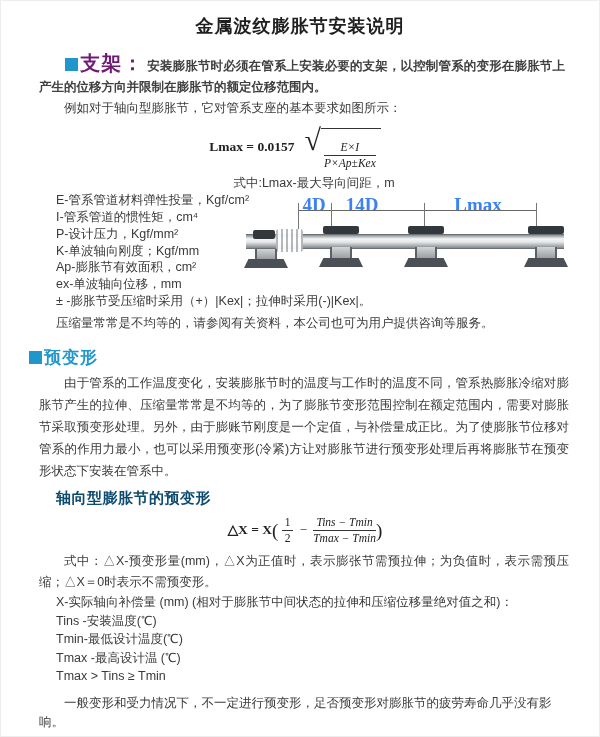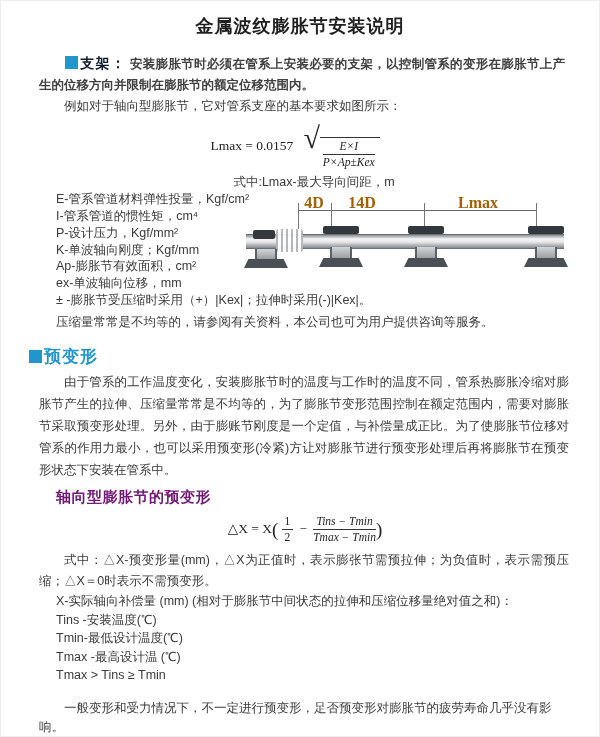--- a/index.html
+++ b/index.html
@@ -3,57 +3,57 @@
 <meta charset="utf-8">
 <style>
   html,body{margin:0;padding:0;background:#fff;}
   .page{position:relative;width:600px;height:737px;background:#ffffff;overflow:hidden;
         box-sizing:border-box;border:1px solid #ededed;
         font-family:"Liberation Sans",sans-serif;color:#3a3a3a;}
   .title{margin-top:13px;text-align:center;font-size:18px;font-weight:bold;color:#1f1f1f;letter-spacing:1px;}
   .sq{display:inline-block;width:13px;height:13px;background:#2196cb;margin-right:2px;vertical-align:-1px;}
   .para{font-size:12.5px;line-height:21px;text-align:justify;}
   .support-para{margin:15px 34px 0 38px;text-indent:26px;}
-  .support-head{font-size:14px;font-weight:bold;color:#0f172a;letter-spacing:1px;}
+  .support-head{font-size:20px;font-weight:bold;color:#701a75;letter-spacing:1px;}
   .support-intro{font-weight:bold;color:#404040;}
   .example-line{margin:0 34px 0 38px;text-indent:2em;}
   
   .formula{text-align:center;font-family:"Liberation Serif",serif;color:#222;}
   .f1{margin:6px 0 4px -10px;}
-  .f-lhs{font-weight:normal;font-size:13.5px;text-align:right;}
+  .f-lhs{font-weight:bold;font-size:13.5px;text-align:right;}
   .sqrt{display:inline-flex;align-items:flex-start;vertical-align:middle;margin-left:6px;}
   .sqrt-sign{font-size:30px;line-height:30px;font-weight:normal;}
-  .sqrt-body{border-top:1.5px solid #333;margin-top:14px;padding:2px 5px 0 3px;}
+  .sqrt-body{border-top:1.5px solid #333;margin-top:3px;padding:12px 5px 0 3px;}
   .frac{display:inline-flex;flex-direction:column;text-align:center;vertical-align:middle;
         font-family:"Liberation Serif",serif;line-height:1.15;font-size:11.5px;}
   .frac>span:first-child{border-bottom:1px solid #333;padding:0 3px 1px;}
   .frac>span:last-child{padding-top:1px;}
   .it{font-style:italic;}
   .f2{margin:8px 0 6px 10px;font-size:13px;}
   .f2 .f-lhs,.f3 .f-lhs{font-size:13.5px;}
   .paren{font-size:19px;vertical-align:middle;font-weight:normal;}
   .op{vertical-align:middle;margin:0 3px;}
   
   .legend{margin-top:5px;font-size:12.5px;line-height:16.8px;color:#3a3a3a;}
   .legend .l0{margin-left:28px;text-align:center;}
   .legend .l1{margin-left:55px;}
   .legend .last{margin-top:5px;}
   
   .sec-head{margin:14px 0 3px 28px;font-size:17px;font-weight:bold;color:#2196cb;letter-spacing:1px;}
-  .sub-head{font-size:15px;font-weight:bold;color:#701a75;letter-spacing:0.5px;}
+  .sub-head{font-size:15px;font-weight:bold;color:#0c4a6e;letter-spacing:0.5px;}
   .axial-head{margin:7px 0 0 55px;}
   .lateral-head{margin:8px 0 0 28px;}
   .body-para{margin:0 30px 0 38px;text-indent:2em;line-height:22px;}
   .explain-para{margin:2px 30px 0 38px;text-indent:2em;line-height:21px;}
   .item-list{font-size:12.5px;line-height:18.6px;margin-left:55px;}
-  .note-line{margin:14px 30px 0 38px;text-indent:2em;font-size:12.5px;line-height:19px;}
+  .note-line{margin:8px 30px 0 38px;text-indent:2em;font-size:12.5px;line-height:19px;}
   
   .diagram{position:absolute;left:245px;top:193px;width:330px;height:95px;}
   .dim-label{position:absolute;top:0;transform:translateX(-50%);
-             font-family:"Liberation Serif",serif;font-weight:bold;font-size:16px;color:#a16207;}
+             font-family:"Liberation Serif",serif;font-weight:bold;font-size:19px;color:#3b82f6;}
   .dim-line{position:absolute;left:52px;top:16px;width:238px;height:1px;background:#666;}
   .tick{position:absolute;top:9px;width:1px;height:31px;background:#777;}
   .pipe{position:absolute;left:0;top:40px;width:318px;height:13px;
         background:linear-gradient(#878d91,#f4f5f6 30%,#e4e6e7 55%,#85898d);
         border-top:1px solid #6b7074;border-bottom:1px solid #6b7074;}
   .pipe-stub{position:absolute;left:0;top:45px;width:34px;height:8px;
         background:linear-gradient(#9aa0a4,#eceeef 40%,#9aa0a4);}
   .bellows{position:absolute;left:30px;top:35px;width:27px;height:23px;
         background:repeating-linear-gradient(90deg,#b2b6b9 0 2px,#ffffff 2px 5px);
         border-radius:3px;opacity:0.95;}

